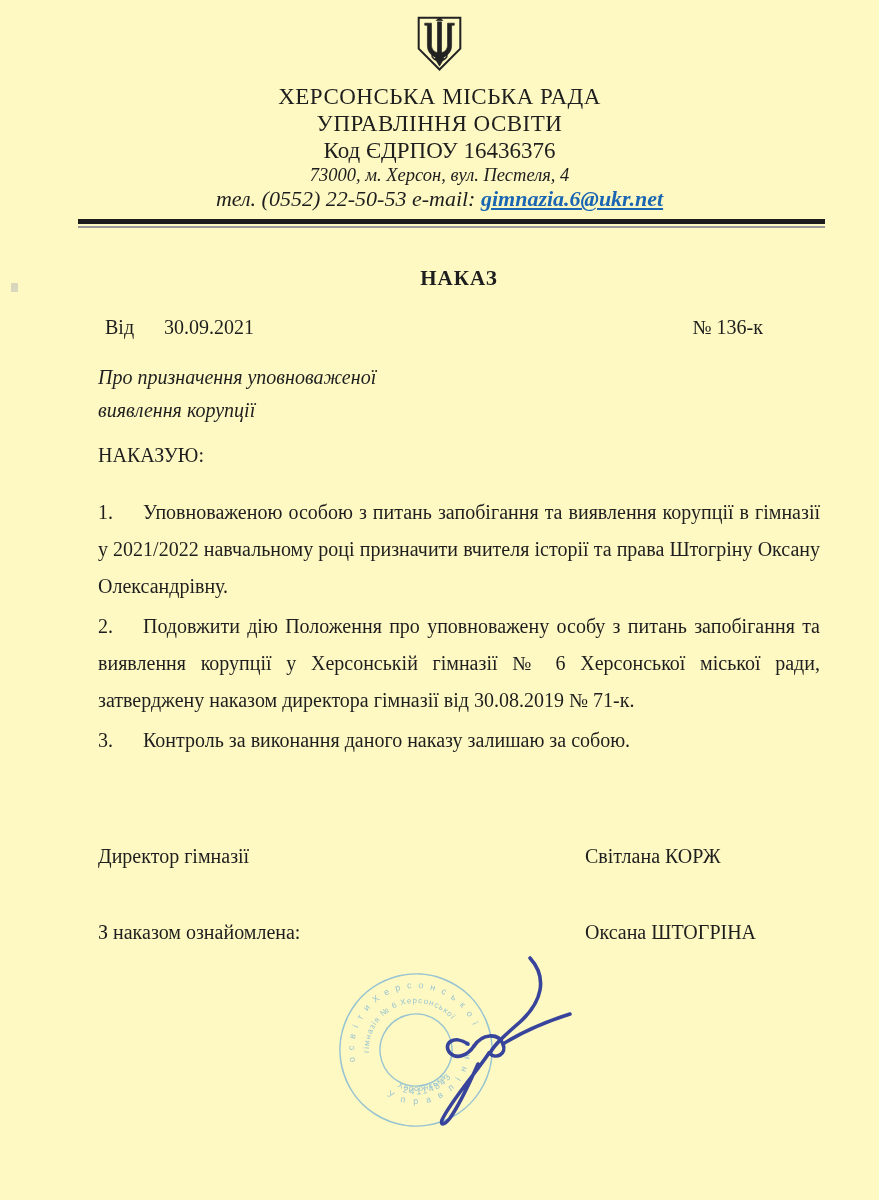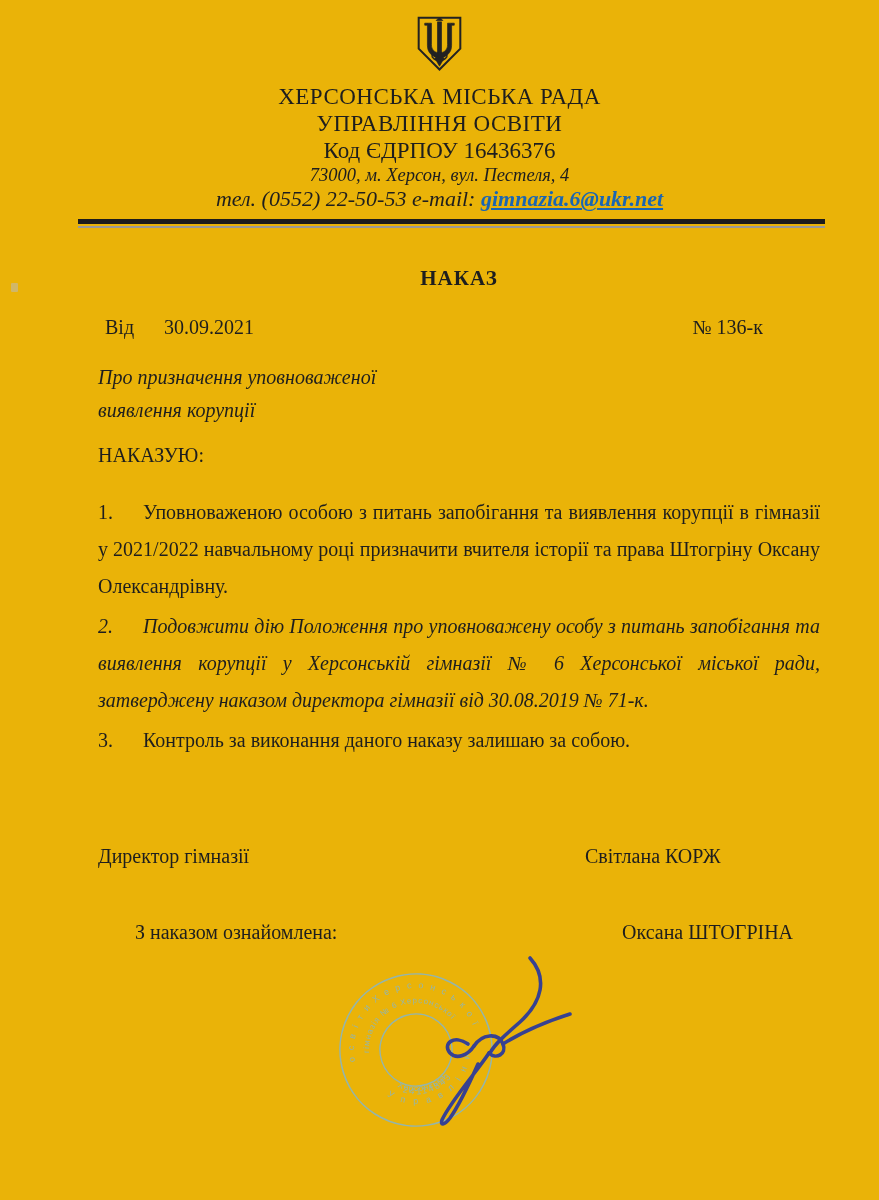--- a/index.html
+++ b/index.html
@@ -1,20 +1,20 @@
 <!DOCTYPE html>
 <html lang="uk"><head>
 <meta charset="utf-8">
 <style>
   html,body{margin:0;padding:0;background:#e8e8e8;}
   .page{
     position:relative;
     width:879px;height:1200px;
     margin:0 auto;
-    background:#eab308;
+    background:#fef9c3;
     font-family:"Liberation Serif", serif;
     color:#1e1e1e;
     overflow:hidden;
   }
   
   .header{ text-align:center; padding-top:9px; }
   .emblem{ display:inline-block; line-height:0; }
   .h-org1,.h-org2{ font-size:23px; line-height:27px; letter-spacing:.5px; }
   .h-school{ font-size:22px; font-style:italic; line-height:26px; }
   .h-code{ font-size:23px; line-height:27px; }
@@ -32,27 +32,27 @@
   .order-title{ text-align:center; font-weight:bold; font-size:21px; letter-spacing:1px; margin:38px 0 0 0; line-height:24px;}
   .meta-row{ display:flex; align-items:baseline; margin-top:25px; line-height:24px;}
   .date-label{ margin-left:7px; }
   .date-value{ margin-left:30px; }
   .order-number{ margin-left:auto; padding-right:57px; }
   .subject{ font-style:italic; margin-top:22px; line-height:33px; }
   .preamble{ margin:36px 0 0 0; text-align:justify; text-indent:46px; line-height:42px; }
   .decree{ margin:15px 0 0 0; line-height:26px; }
   .item{ margin:0; text-align:justify; line-height:37px; }
   .item-1{ margin-top:26px; }
-  .item-2{ margin-top:3px;font-style:italic; }
+  .item-2{ margin-top:3px; }
   .item-3{ margin-top:3px; }
   .item .num{ display:inline-block; width:45px; }
   
   .sig-row{ display:flex; line-height:26px; }
   .sig-row-1{ margin-top:84px; }
-  .sig-row-2{ margin-top:50px;margin-left:37px; }
+  .sig-row-2{ margin-top:50px; }
   .sig-label{ width:487px; flex:0 0 487px; }
   
   .stamp{ position:absolute; left:331px; top:971px; width:170px; height:162px; opacity:.8; pointer-events:none;}
   .autograph{ position:absolute; left:398px; top:950px; width:178px; height:182px; pointer-events:none;}
   .artifact{ position:absolute; left:11px; top:283px; width:7px; height:9px; background:#b9b9b9; opacity:.55; border-radius:1px;}
 </style>
 </head>
 <body>
 
 <div class="page">

